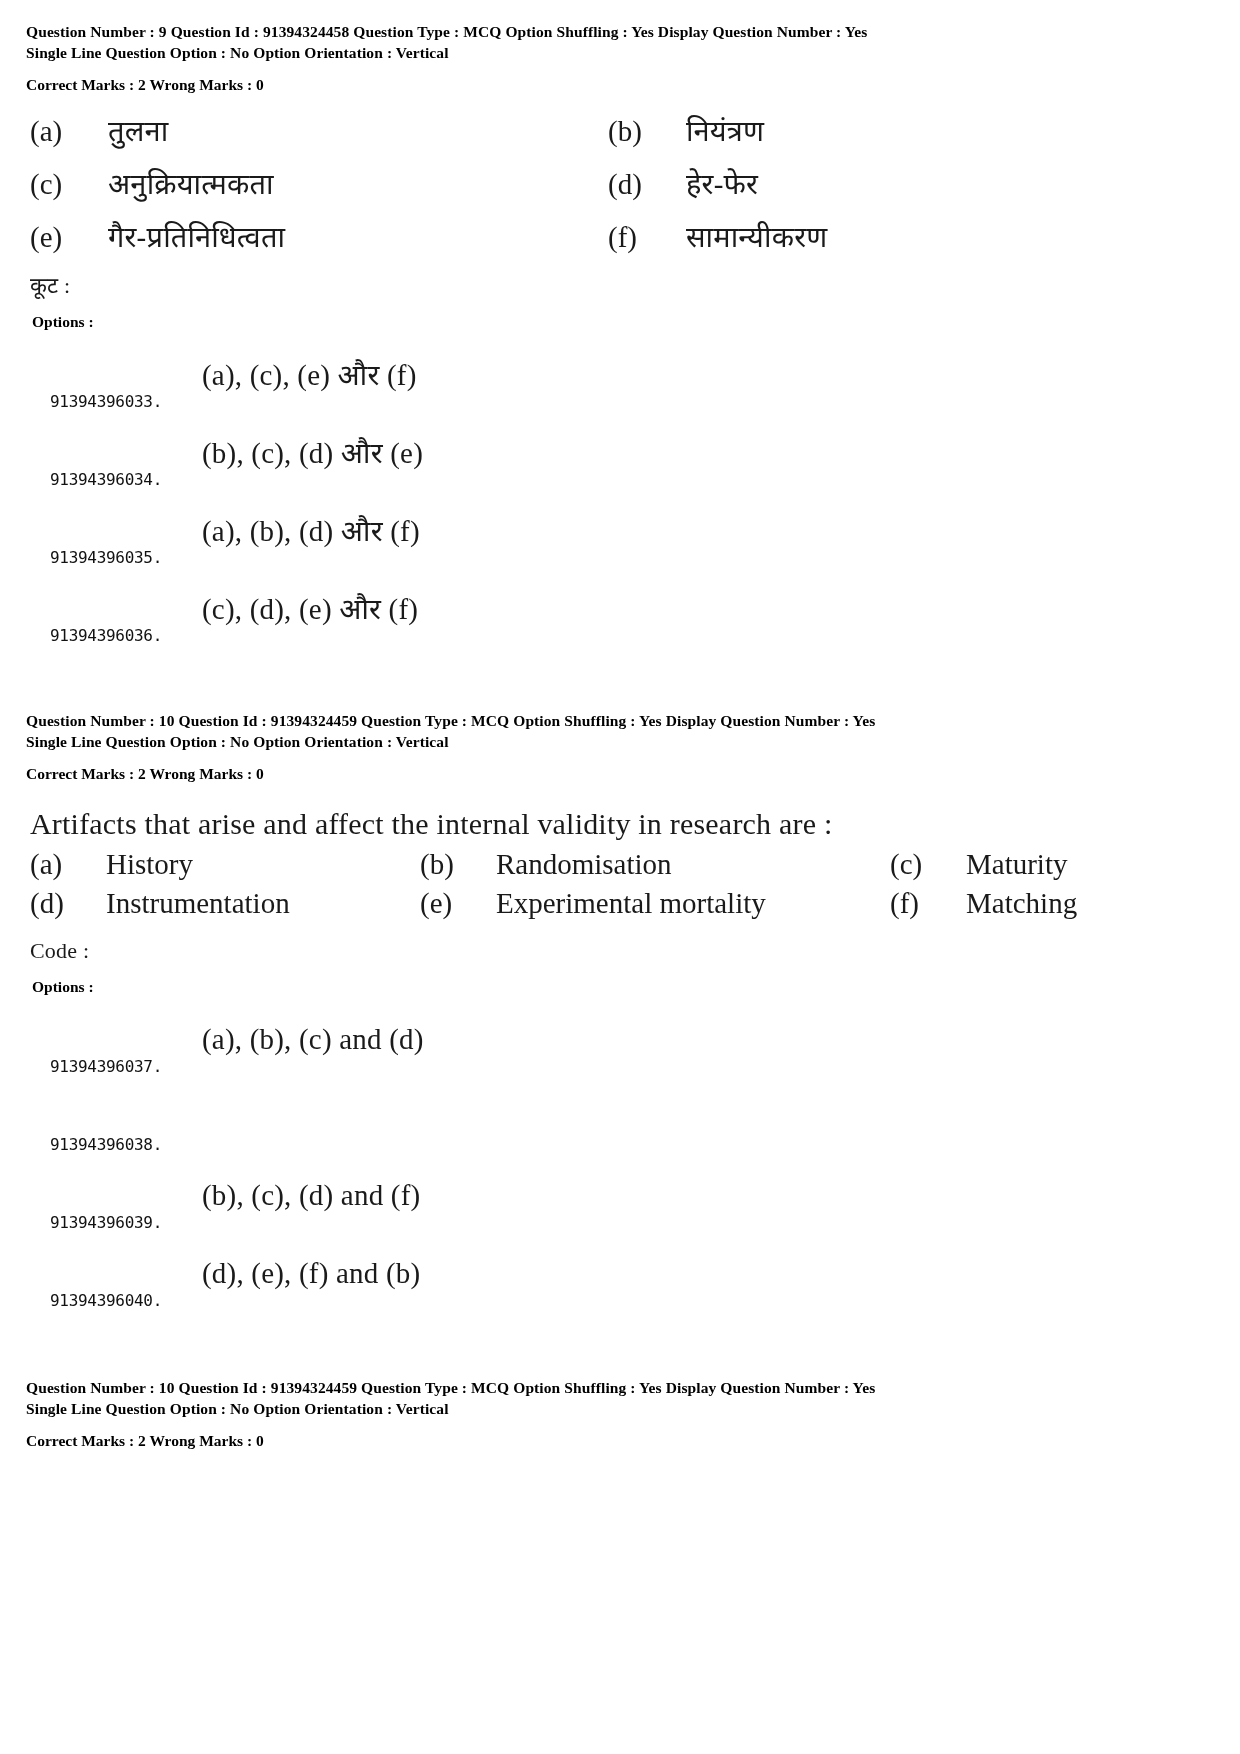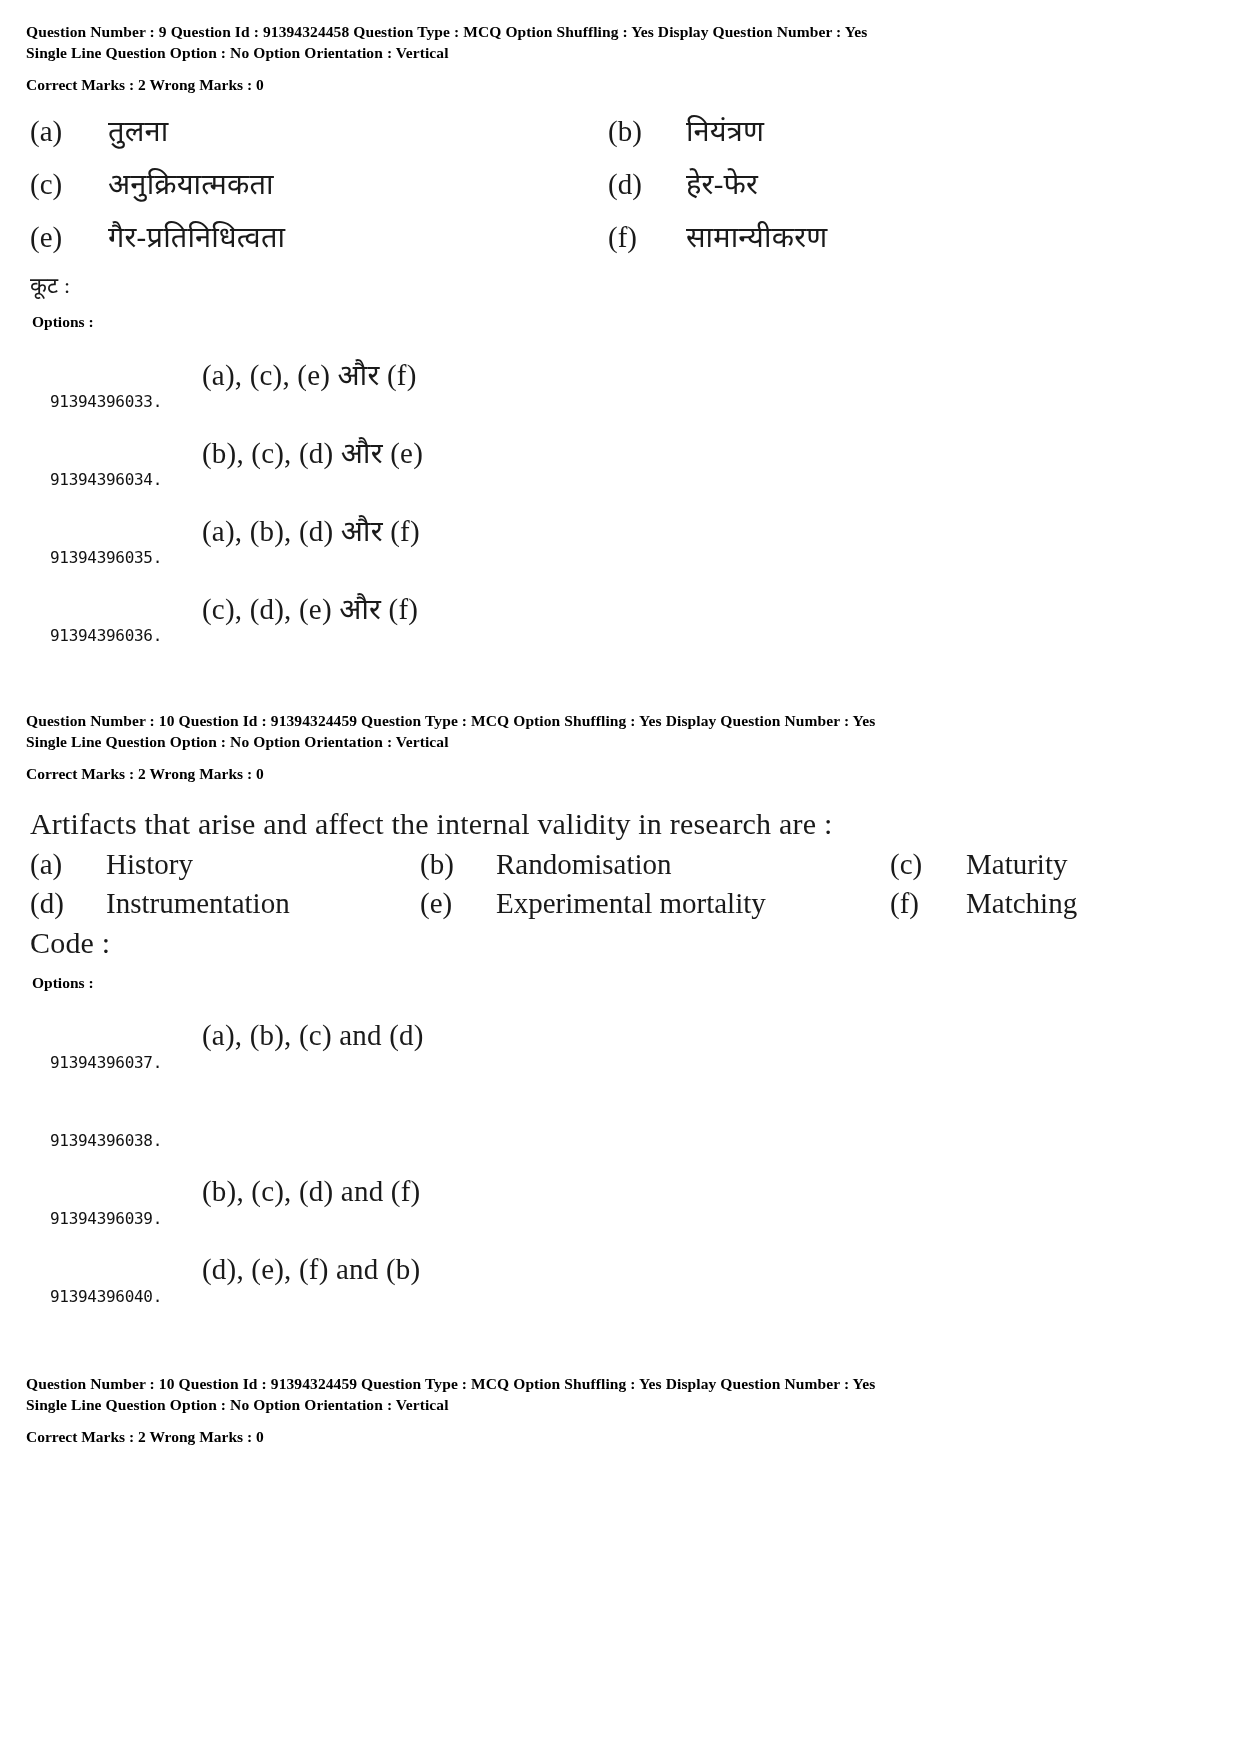--- a/index.html
+++ b/index.html
@@ -115,21 +115,21 @@
   }
 
   
   .code-label {
     font-size: 22px;
     margin-top: 12px;
     margin-left: 4px;
     color: #1a1a1a;
     letter-spacing: 0.2px;
   }
-  .code-label.en { font-size: 30px; margin-top: 6px; }
+  .code-label.en { font-size: 22px; margin-top: 18px; }
 
   
   .options-heading {
     font-family: "Liberation Serif", "DejaVu Serif", serif;
     font-weight: bold;
     font-size: 15.5px;
     margin-top: 14px;
     margin-left: 6px;
     color: #000;
   }

